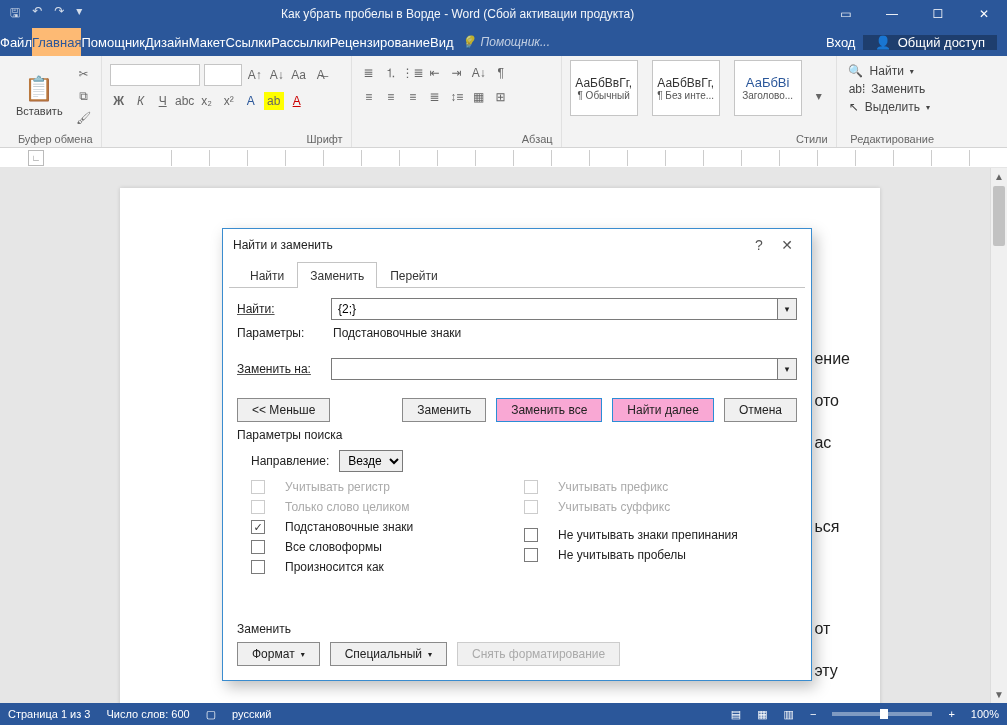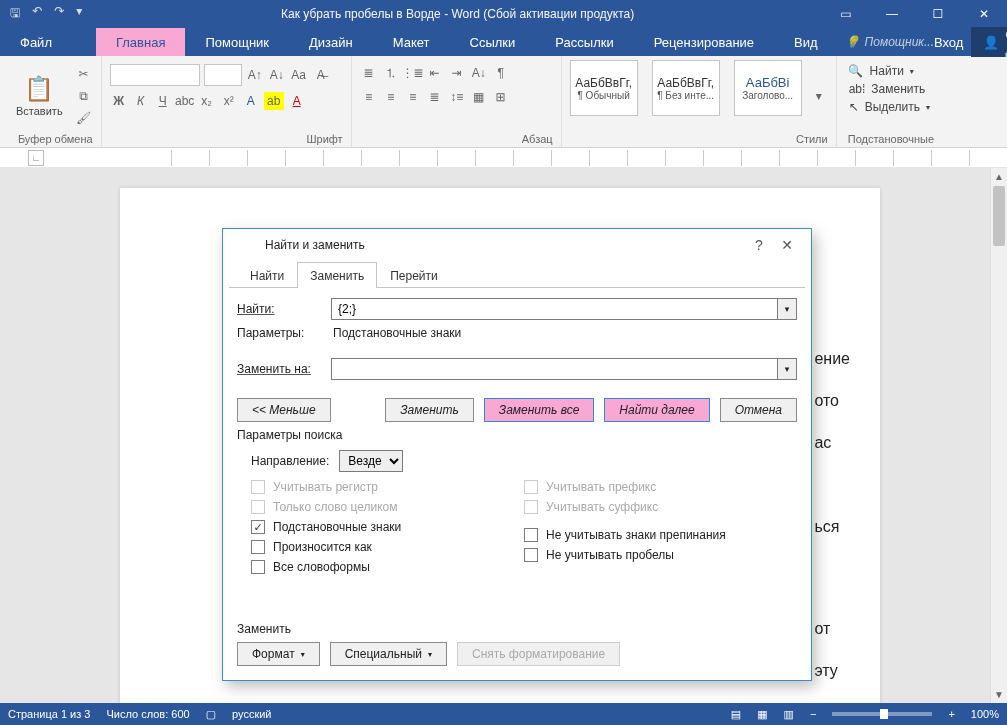--- a/index.html
+++ b/index.html
@@ -8,23 +8,23 @@
 
 .titlebar { background: #2b579a; height: 28px; display: flex; align-items: center; color: #fff; font-size: 12px; }
 .titlebar .qat { display: flex; gap: 12px; padding: 0 10px; }
 .titlebar .qat span { opacity: .8; cursor: default; }
 .titlebar .title { flex: 1; text-align: center; opacity: .95; }
 .titlebar .winbtns { display: flex; }
 .titlebar .winbtns div { width: 46px; height: 28px; display: flex; align-items: center; justify-content: center; }
 
 
 .ribbon-tabs { background: #2b579a; height: 28px; display: flex; align-items: stretch; color: #fff; font-size: 13px; }
-.ribbon-tabs .tab { padding: 0 20px; display: flex; align-items: center; cursor: default; }
+.ribbon-tabs .tab { padding: 0 0; display: flex; align-items: center; cursor: default; }
 .ribbon-tabs .tab.file { background: #2b579a; }
-.ribbon-tabs .tab.active { background: #f9a8d4; color: #2b579a; margin-left: 24px; }
+.ribbon-tabs .tab.active { background: #fdba74; color: #2b579a; }
 .ribbon-tabs .tellme { flex: 1; display: flex; align-items: center; opacity: .7; font-style: italic; font-size: 12px; gap: 4px; padding-left: 8px; }
 .ribbon-tabs .right { display: flex; align-items: center; gap: 8px; padding-right: 10px; }
 .ribbon-tabs .share { background: #1e3e6e; padding: 0 12px; display: flex; align-items: center; gap: 6px; }
 
 
 .ribbon { background: #f3f3f3; height: 92px; border-bottom: 1px solid #d4d4d4; display: flex; font-size: 11px; color: #444; }
 .ribbon-group { border-right: 1px solid #e1e1e1; padding: 4px 8px 2px; display: flex; flex-direction: column; justify-content: space-between; }
 .ribbon-group .label { text-align: right; font-size: 11px; color: #666; padding-top: 2px; }
 .ribbon-group .body { flex: 1; display: flex; gap: 4px; }
 .ribbon-btn-big { display: flex; flex-direction: column; align-items: center; justify-content: center; padding: 4px 8px; gap: 2px; }
@@ -54,45 +54,45 @@
 .scroll-v .arrow { position: absolute; left: 0; right: 0; height: 17px; display: flex; align-items: center; justify-content: center; color: #666; font-size: 10px; }
 
 
 .statusbar { position: absolute; bottom: 0; left: 0; right: 0; height: 22px; background: #2b579a; color: #fff; font-size: 11px; display: flex; align-items: center; padding: 0 8px; gap: 16px; }
 .statusbar .spacer { flex: 1; }
 .statusbar .zoom-slider { width: 100px; height: 4px; background: rgba(255,255,255,.4); position: relative; }
 .statusbar .zoom-slider::after { content: ""; position: absolute; left: 48px; top: -3px; width: 8px; height: 10px; background: #fff; }
 
 
 .dialog { position: absolute; left: 222px; top: 228px; width: 590px; background: #fff; border: 1px solid #3a8ccf; box-shadow: 4px 6px 14px rgba(0,0,0,.25); font-size: 12px; color: #222; }
-.dialog-title { height: 32px; display: flex; align-items: center; padding: 0 10px; font-size: 12px; margin-left: 32px; }
+.dialog-title { height: 32px; display: flex; align-items: center; padding: 0 10px; font-size: 12px; }
 .dialog-title .t { flex: 1; }
 .dialog-title .help, .dialog-title .close { width: 28px; text-align: center; font-size: 14px; color: #555; }
 .dialog-tabs { display: flex; border-bottom: 1px solid #c4c4c4; padding: 0 8px; margin: 0 6px; }
 .dialog-tabs .dtab { padding: 6px 12px 5px; border: 1px solid transparent; border-bottom: none; position: relative; top: 1px; color: #333; }
 .dialog-tabs .dtab.active { border-color: #c4c4c4; background: #fff; }
 .dialog-body { padding: 10px 14px 14px; }
 .form-row { display: flex; align-items: center; margin-bottom: 6px; gap: 8px; }
 .form-row label { width: 86px; }
 .form-row label.u { text-decoration: underline; text-decoration-color: #555; }
 .combo { flex: 1; display: flex; }
 .combo input { flex: 1; height: 22px; border: 1px solid #7a7a7a; border-right: none; padding: 0 6px; font-size: 12px; outline: none; }
 .combo .dd { width: 20px; height: 22px; border: 1px solid #7a7a7a; background: #efefef; display: flex; align-items: center; justify-content: center; font-size: 9px; }
 .static-val { padding-left: 2px; }
-.btn-row { display: flex; gap: 10px; margin: 18px 0 6px; font-style: italic; }
+.btn-row { display: flex; gap: 10px; margin: 18px 0 6px; }
 .btn { height: 24px; border: 1px solid #8a8a8a; background: #f0f0f0; padding: 0 14px; font-size: 12px; display: inline-flex; align-items: center; cursor: default; }
 .btn.hl { border: 1px solid #2b8dd6; background: #f9a8d4; }
 .btn.disabled { color: #aaa; border-color: #ccc; }
 .btn .dd-tri { margin-left: 6px; font-size: 8px; }
 .group-label { margin: 2px 0 8px; }
 .direction-row { display: flex; align-items: center; gap: 10px; margin: 6px 0 8px 14px; }
 .direction-row select { height: 22px; border: 1px solid #7a7a7a; font-size: 12px; padding: 0 4px; }
 .check-cols { display: flex; margin-left: 14px; }
 .check-col { flex: 1; display: flex; flex-direction: column; gap: 6px; }
-.chk { display: flex; align-items: center; gap: 8px; }
+.chk { display: flex; align-items: center; gap: 20px; }
 .chk .box { width: 14px; height: 14px; border: 1px solid #7a7a7a; background: #fff; display: flex; align-items: center; justify-content: center; font-size: 11px; color: #333; }
 .chk.disabled { color: #aaa; }
 .chk.disabled .box { border-color: #ccc; }
 .replace-section { margin-top: 48px; }
 .replace-btns { display: flex; gap: 10px; margin-top: 6px; }
 </style>
 </head>
 <body>
 
 <div class="titlebar">
@@ -242,21 +242,21 @@
           <span>ab⁞</span>
           <span>Заменить</span>
         </div>
         <div class="editing-item">
           <span>↖</span>
           <span>Выделить</span>
           <span style="font-size:8px">▾</span>
         </div>
       </div>
     </div>
-    <div class="label">Подстановочные</div>
+    <div class="label">Редактирование</div>
   </div>
 </div>
 
 <div class="ruler-row">
   <div class="tab-stop">∟</div>
   <div class="ruler-track"></div>
 </div>
 
 <div class="canvas">
   <div class="page">
@@ -335,25 +335,25 @@
         <div class="chk disabled">
           <span class="box"></span>
             <span>Только слово целиком</span>
         </div>
         <div class="chk">
           <span class="box">✓</span>
             <span>Подстановочные знаки</span>
         </div>
         <div class="chk">
           <span class="box"></span>
+            <span>Все словоформы</span>
+        </div>
+        <div class="chk">
+          <span class="box"></span>
             <span>Произносится как</span>
-        </div>
-        <div class="chk">
-          <span class="box"></span>
-            <span>Все словоформы</span>
         </div>
       </div>
       <div class="check-col">
         <div class="chk disabled">
           <span class="box"></span>
             <span>Учитывать префикс</span>
         </div>
         <div class="chk disabled">
           <span class="box"></span>
             <span>Учитывать суффикс</span>

